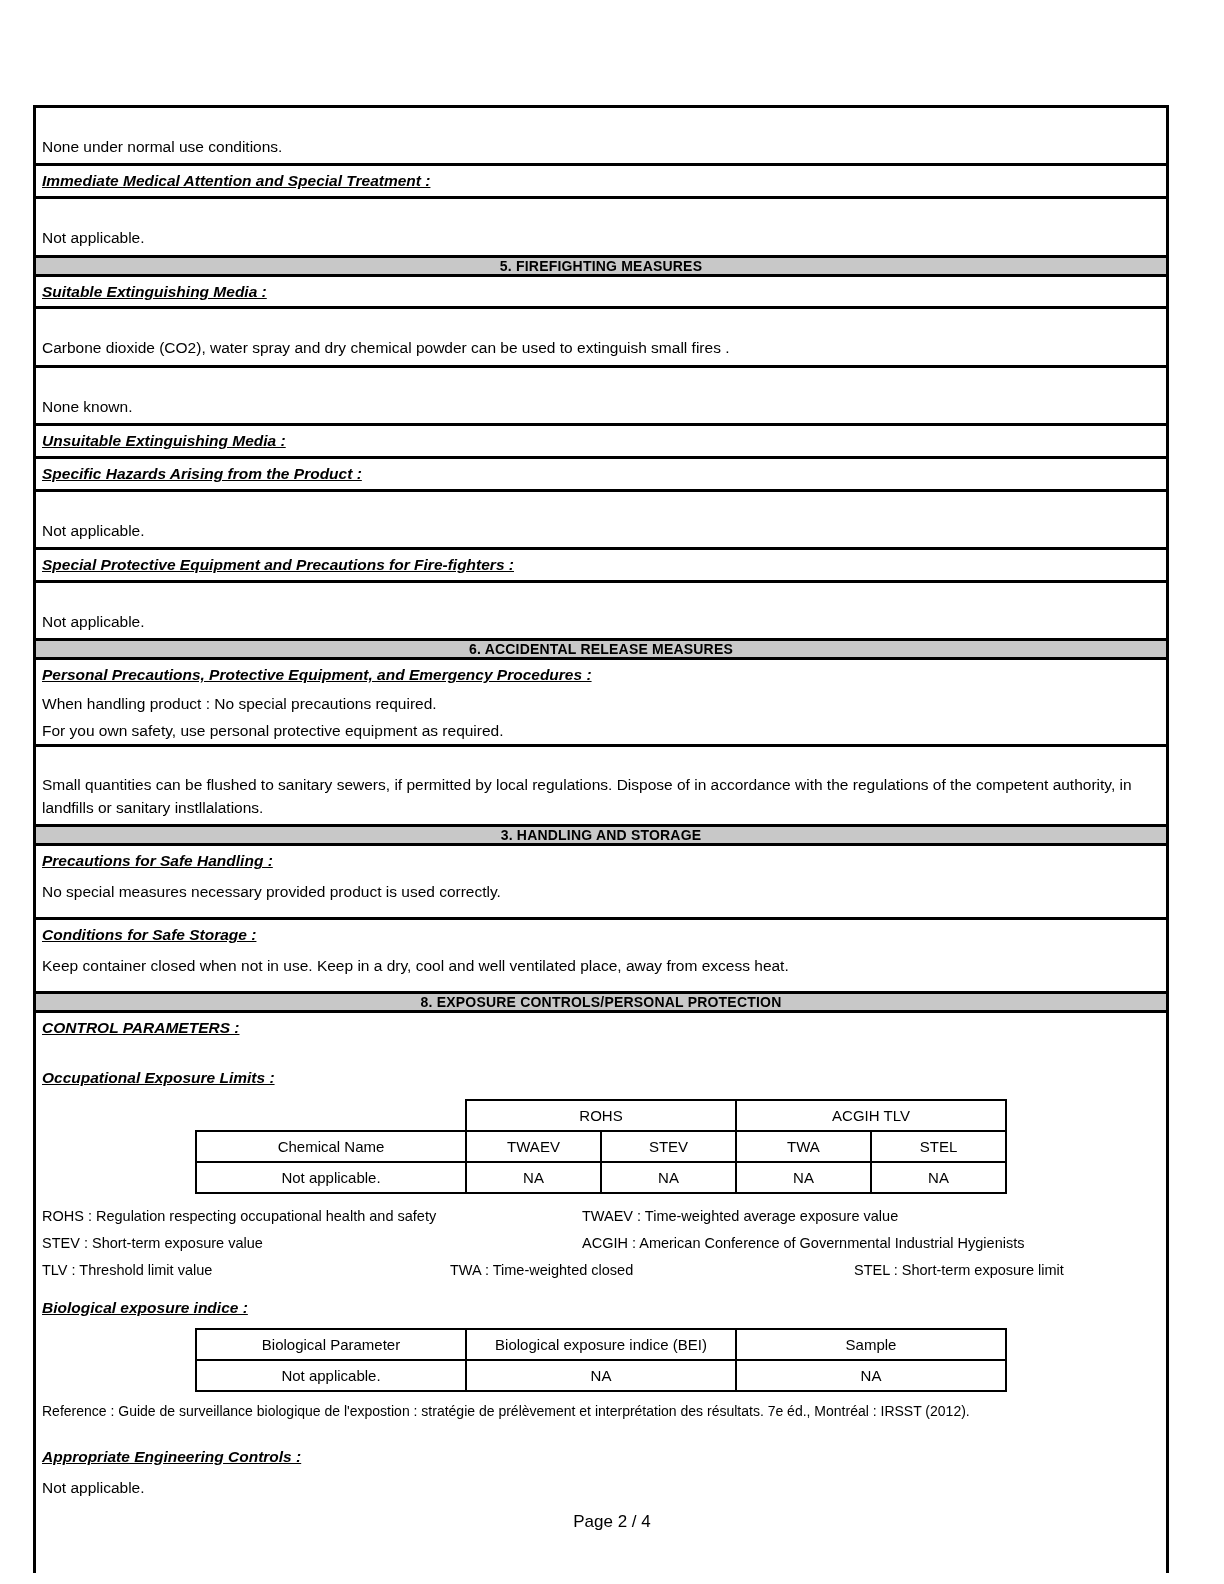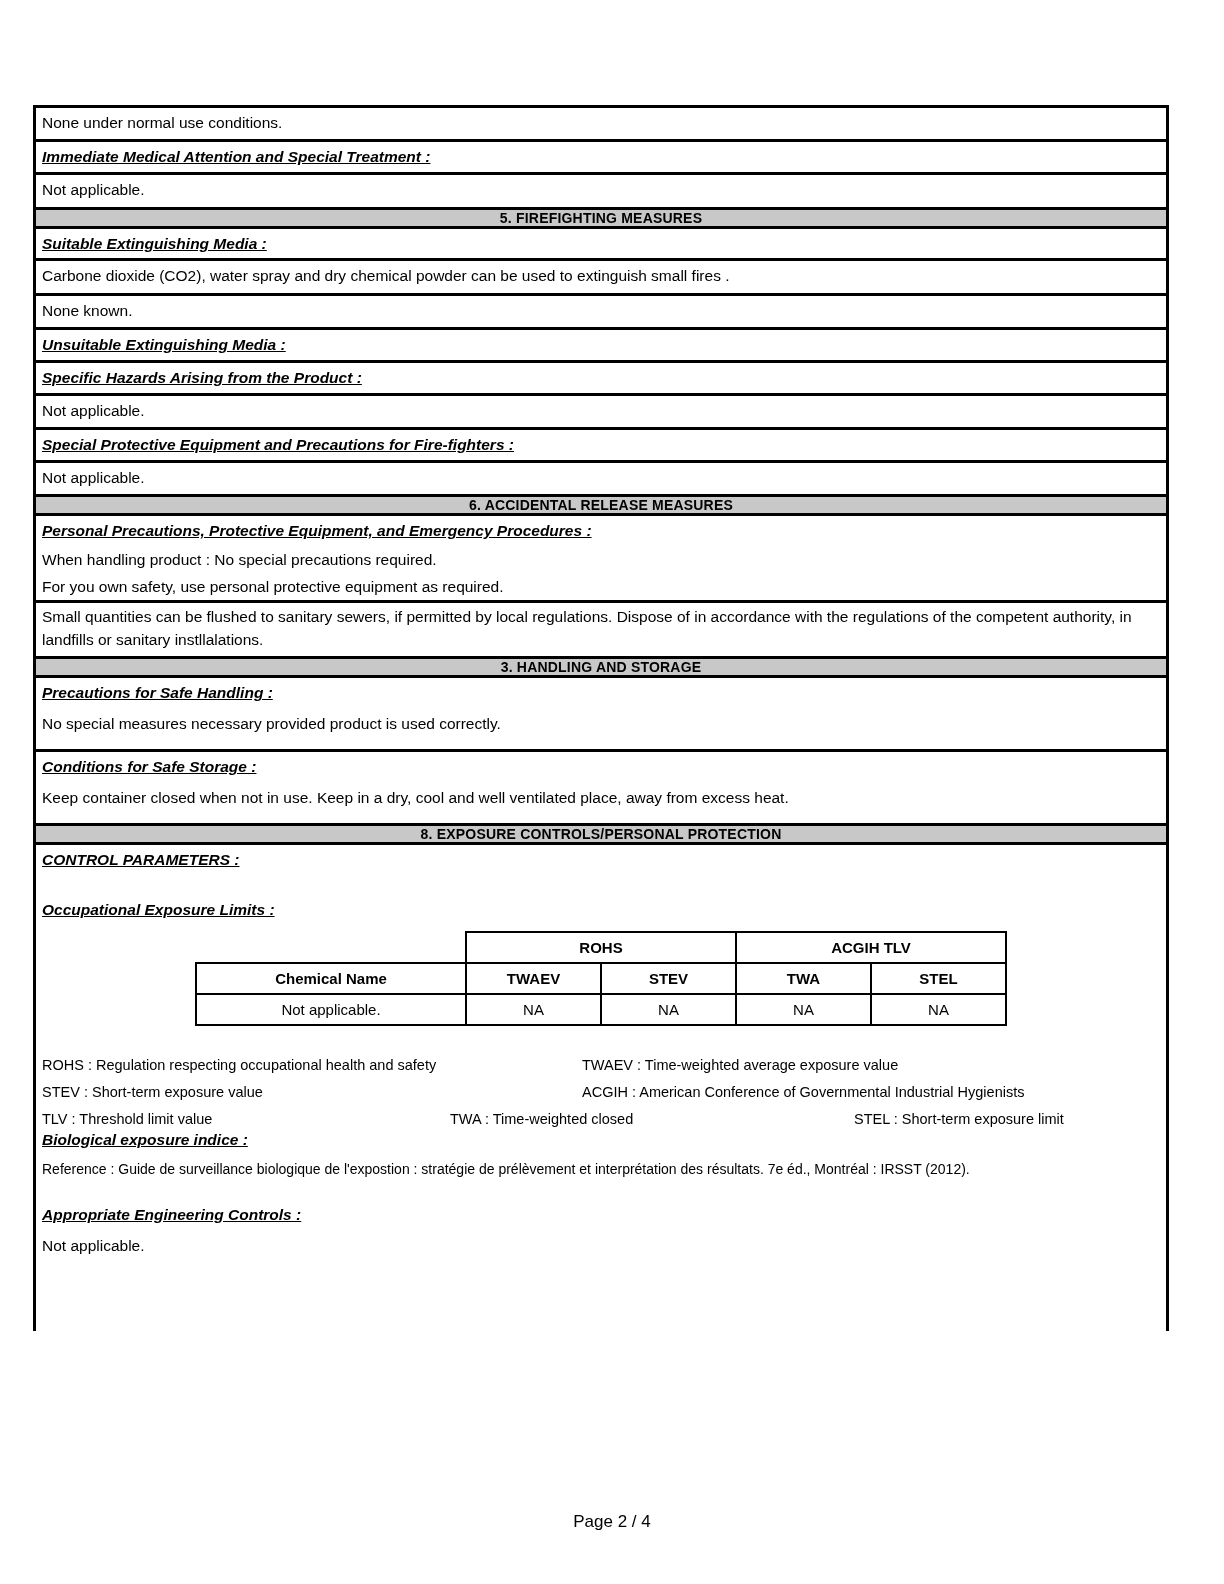--- a/index.html
+++ b/index.html
@@ -29,20 +29,21 @@
   .sds-table td {
     border-left: 3px solid #000;
     border-right: 3px solid #000;
     padding: 0;
     vertical-align: top;
   }
   .row-text {
     font-size: 15.5px;
     line-height: 1.45;
     padding: 4px 6px 5px 6px;
+    margin-top: 24px;
   }
   .row-text.no-top {
     padding-top: 3px;
   }
   .heading-italic {
     font-size: 15.5px;
     font-weight: bold;
     font-style: italic;
     padding: 4px 6px 4px 6px;
     line-height: 1.4;
@@ -86,41 +87,40 @@
     table-layout: fixed;
   }
   table.data th, table.data td {
     border: 2px solid #000;
     font-size: 15px;
     text-align: center;
     padding: 6px 4px;
     font-weight: normal;
   }
   table.data th {
-    font-weight: bold;
+    font-weight: normal;
     margin-left: 9px;
   }
   table.data td.blank {
     border: none;
   }
   .legend {
     font-size: 14.5px;
     line-height: 1.95;
     padding: 4px 6px 0 6px;
     position: relative;
   }
   .legend-row {
     display: block;
     position: relative;
     height: 27px;
   }
   .legend-row span {
     position: absolute;
     white-space: nowrap;
-    margin-top: 17px;
   }
   .ref-note {
     font-size: 14px;
     padding: 6px 6px 0 6px;
     line-height: 1.4;
   }
   .footer {
     position: absolute;
     left: 0;
     bottom: 52px;
@@ -294,20 +294,41 @@
             <div class="legend-row">
               <span style="left:0">TLV :  Threshold limit value</span>
               <span style="left:408px">TWA : Time-weighted closed</span>
               <span style="left:812px">STEL : Short-term exposure limit</span>
             </div>
           </div>
 
           <div class="spacer-sm"></div>
           <div class="heading-italic">Biological exposure indice :</div>
 
+          <div class="inner-wrap">
+            <table class="data">
+              <colgroup>
+                <col style="width:270px">
+                <col style="width:270px">
+                <col style="width:270px">
+              </colgroup>
+              <tbody>
+                <tr>
+                  <th>Biological Parameter</th>
+                  <th>Biological exposure indice (BEI)</th>
+                  <th>Sample</th>
+                </tr>
+                <tr>
+                  <td>Not applicable.</td>
+                  <td>NA</td>
+                  <td>NA</td>
+                </tr>
+              </tbody>
+            </table>
+          </div>
 
           <div class="ref-note">Reference : Guide de surveillance biologique de l'expostion : stratégie de prélèvement et interprétation des résultats. 7e éd., Montréal : IRSST (2012).</div>
 
           <div class="spacer-md"></div>
           <div class="heading-italic">Appropriate Engineering Controls :</div>
           <div class="para">Not applicable.</div>
           <div style="height:70px"></div>
         </td>
       </tr>
 

